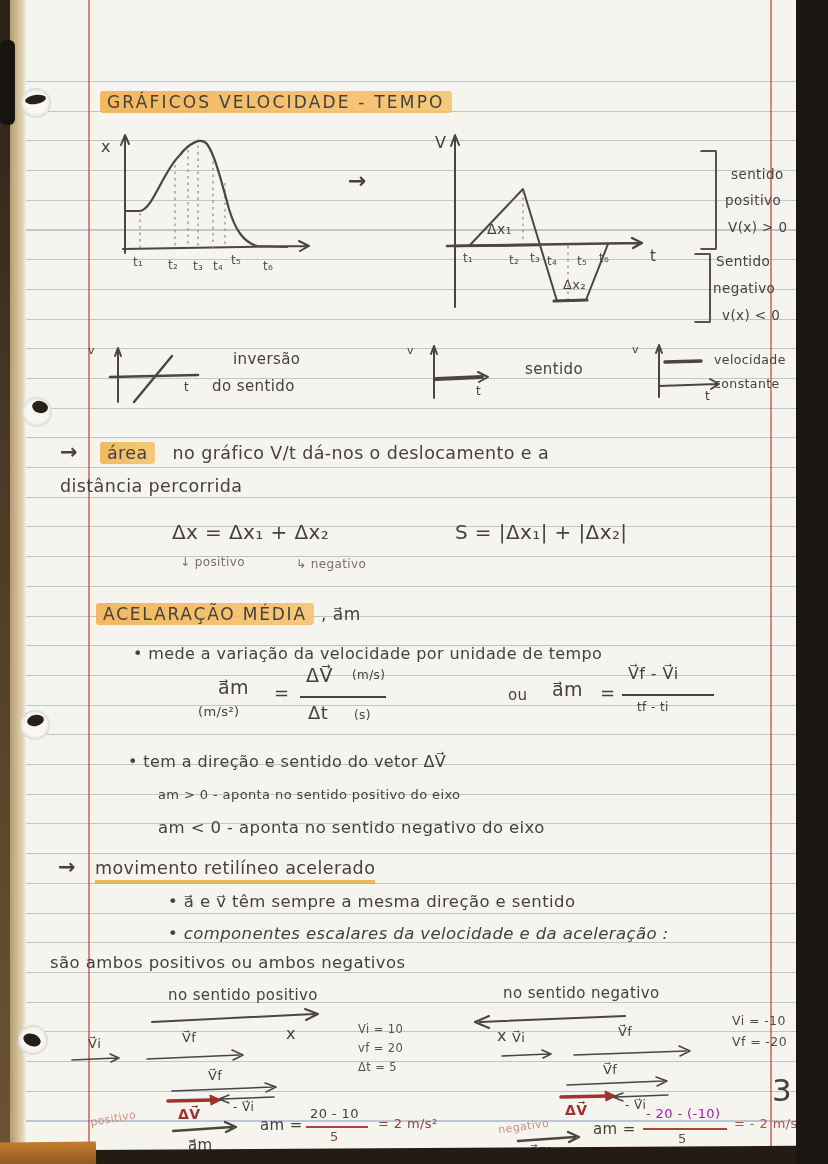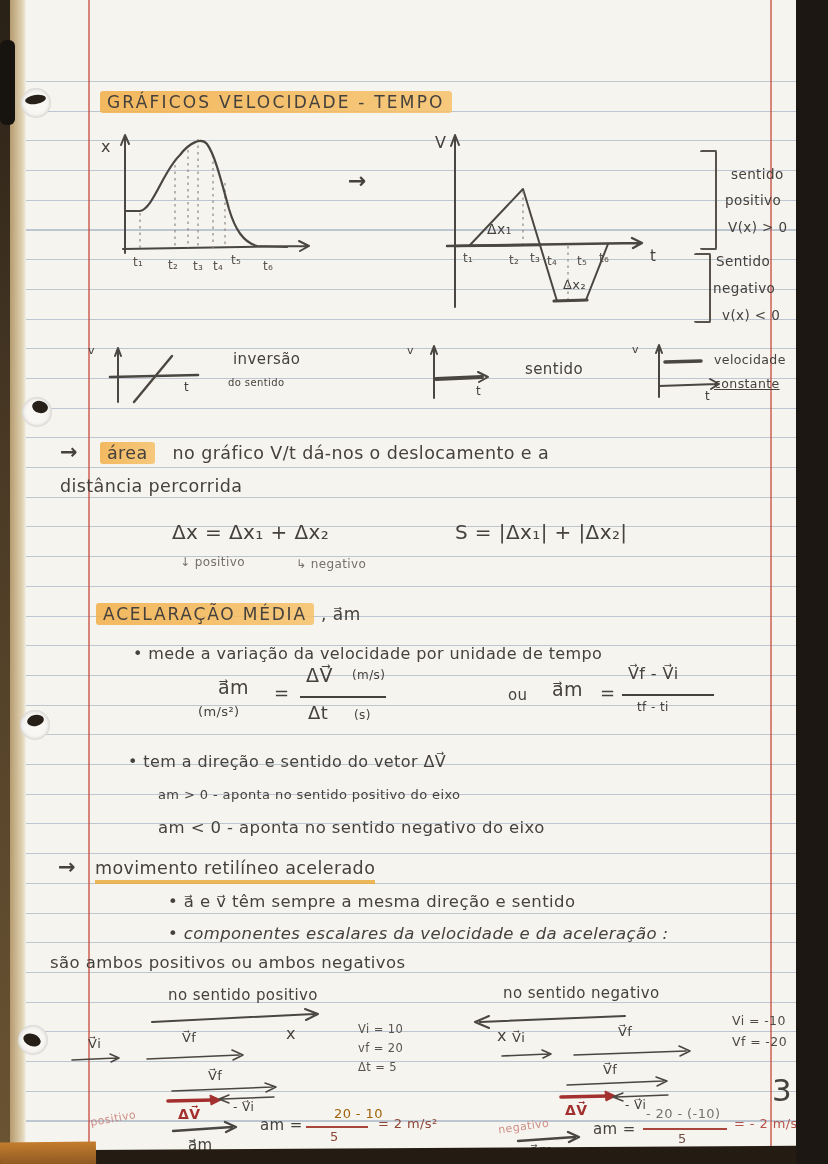--- a/index.html
+++ b/index.html
@@ -110,21 +110,21 @@
   <div class="abs" style="left:102px;top:344px;width:110px;height:64px;">
     <svg width="110" height="64" viewBox="0 0 110 64">
       <path class="stroke" stroke-width="2" d="M16,58 L16,6 M13,12 L16,4 L19,12"></path>
       <path class="stroke" stroke-width="2.6" d="M8,33 L96,31"></path>
       <path class="stroke" stroke-width="2.4" d="M32,58 L70,12"></path>
     </svg>
     <span class="abs hw" style="left:-14px;top:0px;font-size:11px;">v</span>
     <span class="abs hw" style="left:82px;top:36px;font-size:12px;">t</span>
   </div>
   <div class="abs hw" style="left:233px;top:350px;font-size:15px;">inversão</div>
-  <div class="abs hw" style="left:228px;top:377px;font-size:10px;">do sentido</div>
+  <div class="abs hw" style="left:212px;top:377px;font-size:15px;">do sentido</div>
 
   <div class="abs" style="left:420px;top:344px;width:85px;height:60px;">
     <svg width="85" height="60" viewBox="0 0 85 60">
       <path class="stroke" stroke-width="2" d="M14,54 L14,4 M11,10 L14,2 L17,10"></path>
       <path class="stroke" stroke-width="4" d="M16,35 L62,33"></path>
       <path class="stroke" stroke-width="2" d="M58,28 L68,33 L59,38"></path>
     </svg>
     <span class="abs hw" style="left:-13px;top:0px;font-size:11px;">v</span>
     <span class="abs hw" style="left:56px;top:40px;font-size:12px;">t</span>
   </div>
@@ -133,21 +133,21 @@
   <div class="abs" style="left:645px;top:343px;width:90px;height:60px;">
     <svg width="90" height="60" viewBox="0 0 90 60">
       <path class="stroke" stroke-width="2" d="M14,54 L14,4 M11,10 L14,2 L17,10"></path>
       <path class="stroke" stroke-width="2" d="M14,43 L72,41 M65,36 L74,41 L66,46"></path>
       <path class="stroke" stroke-width="3.5" d="M20,19 L56,18"></path>
     </svg>
     <span class="abs hw" style="left:-13px;top:0px;font-size:11px;">v</span>
     <span class="abs hw" style="left:60px;top:46px;font-size:12px;">t</span>
   </div>
   <div class="abs hw" style="left:714px;top:352px;font-size:12.5px;">velocidade</div>
-  <div class="abs hw" style="left:714px;top:376px;font-size:12.5px;text-decoration:underline;">constante</div>
+  <div class="abs hw" style="left:714px;top:376px;font-size:12.5px;">constante</div>
 
   <span class="abs hw" style="left:60px;top:440px;font-size:21px;font-weight:bold;">→</span>
   <div class="abs hw" style="left:100px;top:443px;font-size:17.5px;">
     <span class="hl">área</span>
     <span style="margin-left:12px;">no gráfico V/t dá-nos o deslocamento e a</span>
   </div>
   <div class="abs hw" style="left:60px;top:476px;font-size:17.5px;">distância percorrida</div>
   <div class="abs hw" style="left:172px;top:520px;font-size:20px;">Δx = Δx₁ + Δx₂</div>
   <div class="abs hw small" style="left:180px;top:555px;color:#746f68;">↓ positivo</div>
   <div class="abs hw small" style="left:296px;top:557px;color:#746f68;">↳ negativo</div>
@@ -216,21 +216,21 @@
     <path class="stroke" stroke-width="1.4" d="M58,5 L6,7 M13,3 L3,7 L13,11"></path>
   </svg>
   <span class="abs hw" style="left:233px;top:1100px;font-size:12px;">- V⃗i</span>
   <span class="abs hw red" style="left:178px;top:1106px;font-size:14px;font-weight:bold;">ΔV⃗</span>
   <span class="abs hw faintred" style="left:90px;top:1112px;font-size:11px;transform:rotate(-10deg);">positivo</span>
   <svg class="abs" style="left:170px;top:1120px;" width="74" height="16">
     <path class="stroke" stroke-width="2.4" d="M3,11 L62,7 M55,2 L66,7 L56,12"></path>
   </svg>
   <span class="abs hw" style="left:188px;top:1136px;font-size:15px;">a⃗m</span>
   <span class="abs hw" style="left:260px;top:1116px;font-size:15px;">am =</span>
-  <span class="abs hw" style="left:310px;top:1106px;font-size:13px;color:#a16207;margin-left:24px;">20 - 10</span>
+  <span class="abs hw" style="left:310px;top:1106px;font-size:13px;color:#404040;">20 - 10</span>
   <div class="abs frac-bar redbar" style="left:306px;top:1126px;width:62px;"></div>
   <span class="abs hw" style="left:330px;top:1129px;font-size:13px;color:#8c4638;">5</span>
   <span class="abs hw" style="left:378px;top:1116px;font-size:13px;color:#8c4638;">= 2 m/s²</span>
 
   <div class="abs hw" style="left:503px;top:984px;font-size:15px;">no sentido negativo</div>
   <svg class="abs" style="left:470px;top:1006px;" width="160" height="24">
     <path class="stroke" stroke-width="2" d="M155,10 L10,16 M19,10 L5,16 L19,22"></path>
   </svg>
   <span class="abs hw" style="left:497px;top:1026px;font-size:16px;">x</span>
   <div class="abs hw" style="left:732px;top:1010px;font-size:12.5px;line-height:21px;color:#4f4a45;">
@@ -257,21 +257,21 @@
     <path class="stroke" stroke-width="1.4" d="M58,5 L6,7 M13,3 L3,7 L13,11"></path>
   </svg>
   <span class="abs hw" style="left:625px;top:1098px;font-size:12px;">- V⃗i</span>
   <span class="abs hw red" style="left:565px;top:1102px;font-size:14px;font-weight:bold;">ΔV⃗</span>
   <span class="abs hw faintred" style="left:498px;top:1120px;font-size:11px;transform:rotate(-8deg);">negativo</span>
   <svg class="abs" style="left:515px;top:1130px;" width="72" height="16">
     <path class="stroke" stroke-width="2.4" d="M3,11 L60,7 M53,2 L64,7 L54,12"></path>
   </svg>
   <span class="abs hw" style="left:530px;top:1142px;font-size:14px;">a⃗m</span>
   <span class="abs hw" style="left:593px;top:1120px;font-size:15px;">am =</span>
-  <span class="abs hw" style="left:646px;top:1106px;font-size:13px;color:#737373;">- 20 - (-10)</span>
+  <span class="abs hw" style="left:646px;top:1106px;font-size:13px;color:#a21caf;">- 20 - (-10)</span>
   <div class="abs frac-bar redbar" style="left:643px;top:1128px;width:84px;"></div>
   <span class="abs hw" style="left:678px;top:1131px;font-size:13px;color:#6e4c42;">5</span>
   <span class="abs hw" style="left:734px;top:1116px;font-size:13px;color:#b5524a;">= - 2 m/s²</span>
 
   <span class="abs hw" style="left:772px;top:1072px;font-size:31px;">3</span>
 
   <div class="abs edge-bottom"></div>
   <div class="abs edge-bottom-left"></div>
   <div class="abs edge-right"></div>
 </div>

